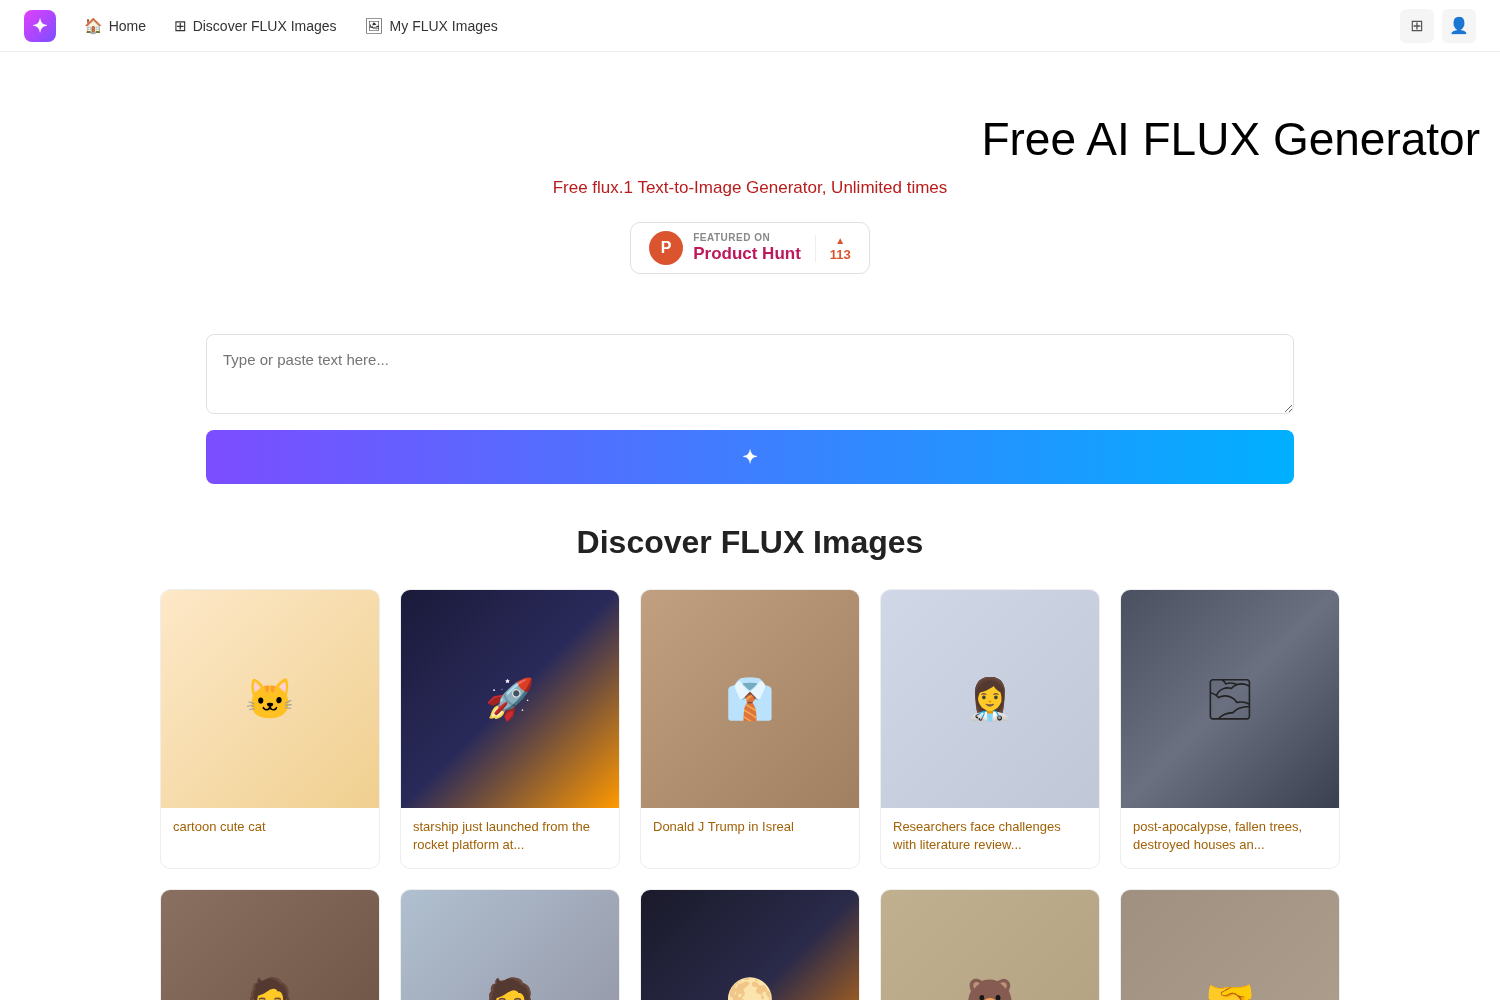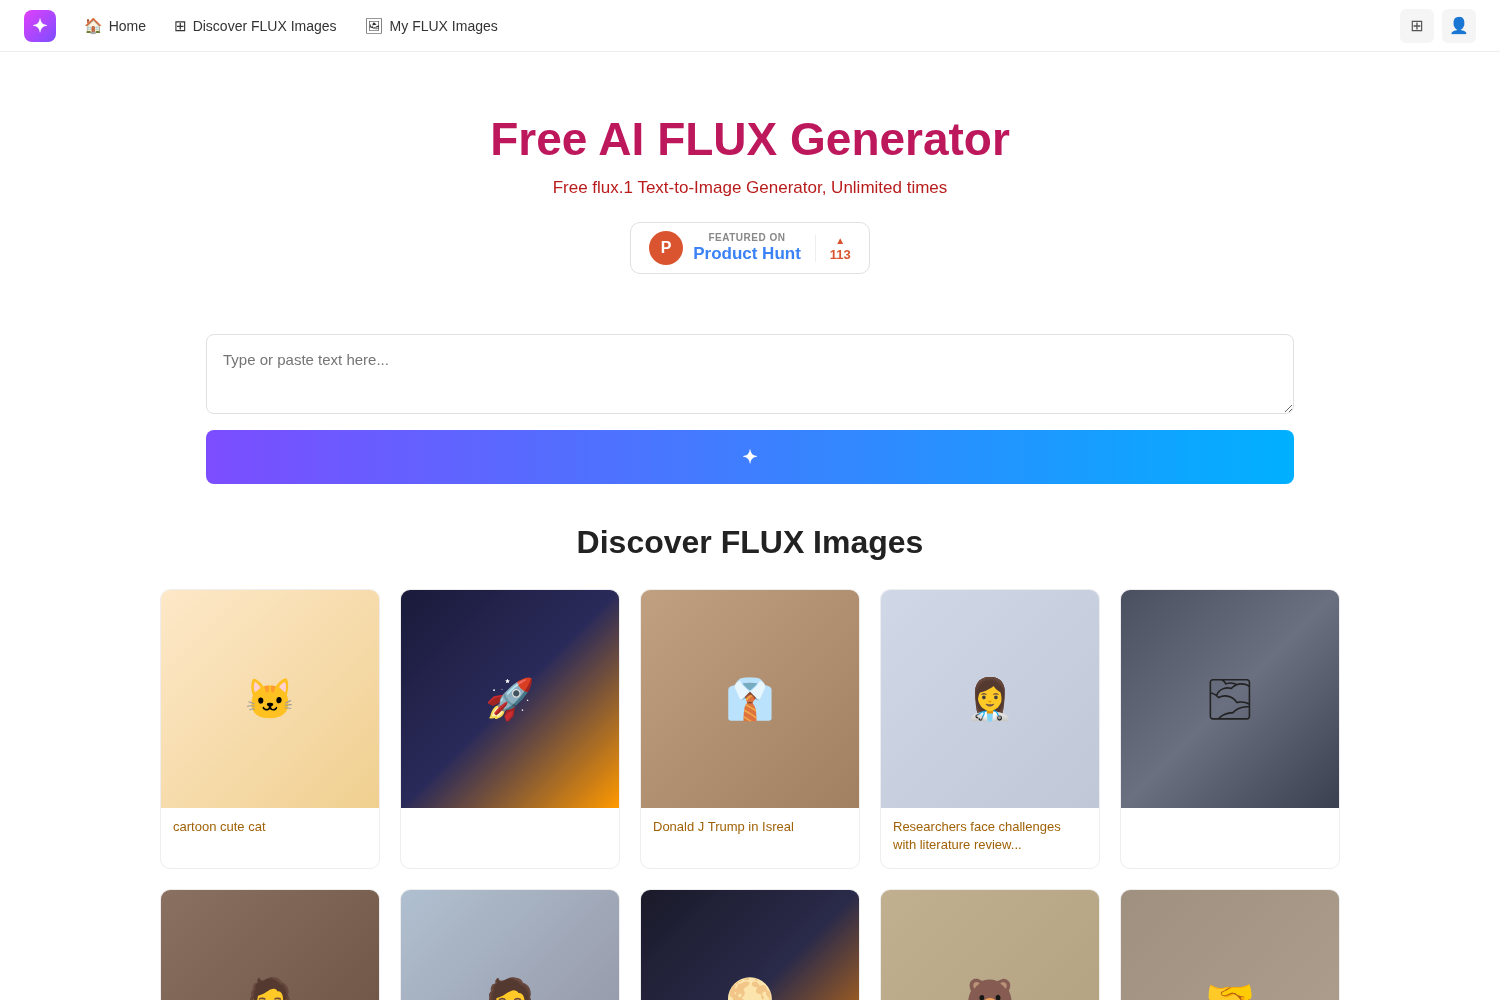--- a/index.html
+++ b/index.html
@@ -25,37 +25,37 @@
     .nav-link-icon { font-size: 15px; }
     .nav-right { display: flex; gap: 8px; align-items: center; margin-left: auto; }
     .nav-icon-btn {
       width: 34px; height: 34px; border-radius: 6px; background: #f5f5f5;
       display: flex; align-items: center; justify-content: center;
       cursor: pointer; font-size: 16px; color: #555;
     }
 
     
     .hero { text-align: center; padding: 60px 20px 30px; }
-    .hero h1 { font-size: 46px; font-weight: 700; color: #be185d; margin-bottom: 12px; }
+    .hero h1 { font-size: 46px; font-weight: 400; color: #000000; margin-bottom: 12px; text-align: right; }
     .hero p { font-size: 17px; color: #b91c1c; margin-bottom: 24px; }
 
     
     .ph-badge {
       display: inline-flex; align-items: center; gap: 10px;
       border: 1.5px solid #e0e0e0; border-radius: 10px; padding: 8px 18px;
       background: #fff; cursor: pointer; text-decoration: none;
     }
     .ph-logo {
       width: 34px; height: 34px; border-radius: 50%;
       background: #da552f; display: flex; align-items: center; justify-content: center;
       color: #fff; font-weight: 900; font-size: 16px;
     }
-    .ph-text { text-align: center; line-height: 1.2; }
+    .ph-text { text-align: left; line-height: 1.2; }
     .ph-featured { font-size: 10px; text-transform: uppercase; color: #888; font-weight: 600; letter-spacing: 0.5px; }
-    .ph-name { font-size: 17px; font-weight: 700; color: #3b82f6; }
+    .ph-name { font-size: 17px; font-weight: 700; color: #be185d; }
     .ph-votes {
       display: flex; flex-direction: column; align-items: center;
       font-size: 13px; font-weight: 700; color: #da552f;
       border-left: 1px solid #eee; padding-left: 14px; margin-left: 4px;
     }
     .ph-arrow { font-size: 10px; margin-bottom: 1px; }
 
     
     .generator { max-width: 1220px; margin: 30px auto 14px; padding: 0 66px; }
     .prompt-textarea {
@@ -165,31 +165,33 @@
 <section class="discover">
   <h2>Discover FLUX Images</h2>
 
   <div class="image-grid" id="row1">
       <div class="image-card">
         <div class="image-card-placeholder img-cat">🐱</div>
         <div class="image-card-caption">cartoon cute cat</div>
       </div>
       <div class="image-card">
         <div class="image-card-placeholder img-rocket">🚀</div>
+        <div class="image-card-caption">starship just launched from the rocket platform at...</div>
       </div>
       <div class="image-card">
         <div class="image-card-placeholder img-trump">👔</div>
         <div class="image-card-caption">Donald J Trump in Isreal</div>
       </div>
       <div class="image-card">
         <div class="image-card-placeholder img-doctor">👩‍⚕️</div>
         <div class="image-card-caption">Researchers face challenges with literature review...</div>
       </div>
       <div class="image-card">
         <div class="image-card-placeholder img-apoc">🌫</div>
+        <div class="image-card-caption">post-apocalypse, fallen trees, destroyed houses an...</div>
       </div>
     </div>
 
   <div class="image-grid" style="margin-top:20px;" id="row2">
       <div class="image-card">
         <div class="image-card-placeholder img-figure">🧔</div>
       </div>
       <div class="image-card">
         <div class="image-card-placeholder img-asian">🧑</div>
       </div>

